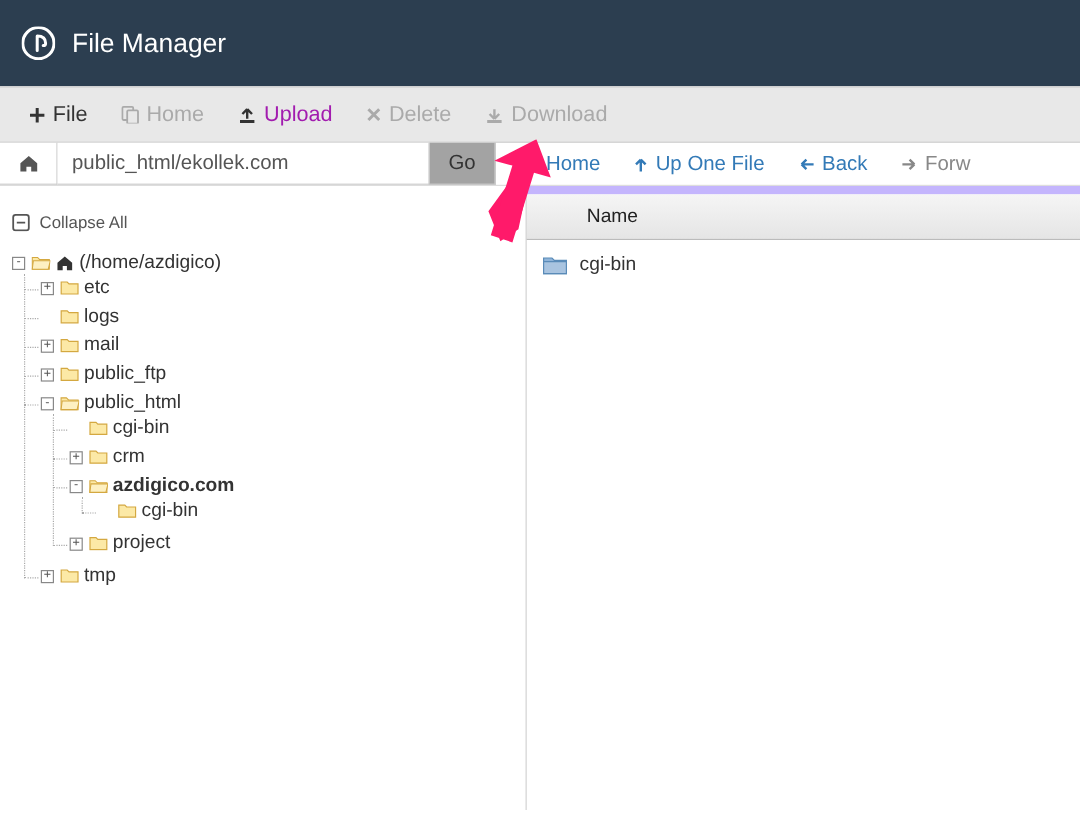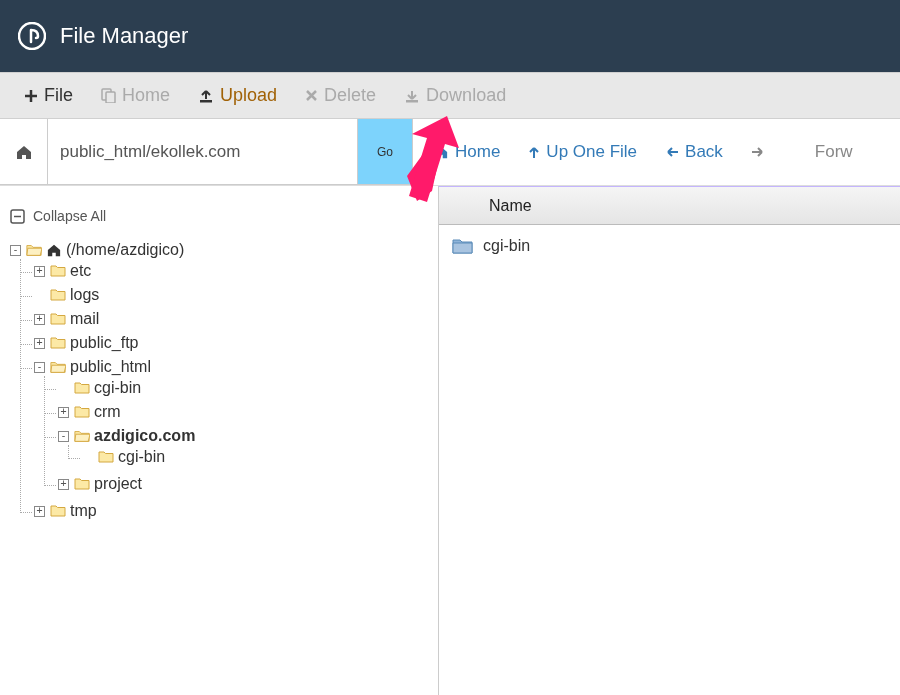--- a/index.html
+++ b/index.html
@@ -6,50 +6,50 @@
 body { width: 900px; height: 695px; overflow: hidden; background: #fff; position: relative; }
 
 .header { background: #2c3e50; height: 72px; display: flex; align-items: center; padding: 0 18px; }
 .logo { width: 28px; height: 28px; margin-right: 14px; }
 .header-title { color: #fff; font-size: 22px; font-weight: 400; }
 
 .toolbar { background: #e8e8e8; height: 47px; border-top: 1px solid #d0d0d0; border-bottom: 1px solid #d0d0d0; display: flex; align-items: center; padding: 0 10px; overflow: hidden; }
 .tool-btn { display: flex; align-items: center; padding: 8px 14px; font-size: 18px; color: #333; cursor: pointer; white-space: nowrap; }
 .tool-btn.disabled { color: #aaa; }
 .tool-btn .ticon { margin-right: 6px; display: inline-flex; }
-.tool-btn.upload { color: #a16207; font-weight: 500; }
-
-.navbar { height: 67px; display: flex; align-items: stretch; border-bottom: 1px solid #ddd; }
+.tool-btn.upload { color: #a21caf; font-weight: 500; }
+
+.navbar { height: 36px; display: flex; align-items: stretch; border-bottom: 1px solid #ddd; }
 .home-btn { width: 48px; display: flex; align-items: center; justify-content: center; border: 1px solid #ccc; border-top: none; border-left: none; background: #fff; cursor: pointer; }
 .path-input { flex: 0 0 310px; border: 1px solid #ccc; border-top: none; border-left: none; padding: 0 12px; font-size: 17px; color: #555; outline: none; }
-.go-btn { width: 55px; border: 1px solid #ccc; border-top: none; border-left: none; background: #7dd3fc; font-size: 12px; cursor: pointer; color: #333; }
+.go-btn { width: 55px; border: 1px solid #ccc; border-top: none; border-left: none; background: #a3a3a3; font-size: 17px; cursor: pointer; color: #333; }
 .nav-links { display: flex; align-items: center; padding: 5px 8px; gap: 4px; overflow: hidden; }
 .nav-link { display: flex; align-items: center; color: #337ab7; font-size: 17px; padding: 0 12px; cursor: pointer; white-space: nowrap; }
-.nav-link.disabled { color: #888; gap: 44px; }
+.nav-link.disabled { color: #888; }
 .nav-link .nicon { margin-right: 6px; display: inline-flex; }
 
 .main { display: flex; height: calc(100% - 175px); }
 .sidebar { width: 438px; padding: 18px 10px 10px 10px; overflow: auto; }
 .collapse-all { display: flex; align-items: center; color: #555; font-size: 14px; padding: 4px 0 14px 0; cursor: pointer; }
 .collapse-all .cicon { margin-right: 8px; }
 
 .tree ul { list-style: none; padding-left: 0; }
 .tree li { position: relative; padding: 3px 0 3px 0; }
 .tree .node { display: flex; align-items: center; font-size: 16px; color: #333; white-space: nowrap; }
 .tree .toggle { width: 11px; height: 11px; border: 1px solid #888; display: inline-flex; align-items: center; justify-content: center; font-size: 10px; line-height: 1; color: #555; background: #fff; margin-right: 5px; cursor: pointer; font-family: monospace; }
 .tree .toggle-spacer { width: 11px; height: 11px; display: inline-block; margin-right: 5px; }
 .tree .folder-icon { width: 16px; height: 14px; margin-right: 4px; display: inline-flex; }
 .tree .label { cursor: pointer; }
 .tree .label.selected { font-weight: 700; }
 .tree ul ul { padding-left: 24px; position: relative; }
 .tree ul ul::before { content: ""; position: absolute; left: 10px; top: 0; bottom: 10px; border-left: 1px dotted #aaa; }
 .tree ul ul li::before { content: ""; position: absolute; left: -14px; top: 13px; width: 12px; border-top: 1px dotted #aaa; }
 .root-node .homei { margin-right: 4px; }
 
-.content { flex: 1; border-left: 1px solid #ccc; border-top: 1px solid #c4b5fd; display: flex; flex-direction: column; }
+.content { flex: 1; border-left: 1px solid #ccc; border-top: 7px solid #c4b5fd; display: flex; flex-direction: column; }
 .content-header { height: 38px; background: linear-gradient(#f5f5f5,#e5e5e5); border-bottom: 1px solid #bbb; display: flex; align-items: center; padding-left: 50px; font-size: 16px; color: #222; }
 .content-body { flex: 1; background: #fff; padding: 6px 0; }
 .file-row { display: flex; align-items: center; padding: 6px 12px; font-size: 16px; color: #333; cursor: pointer; }
 .file-row .fileicon { margin-right: 10px; display: inline-flex; }
 
 .arrow-annotation { position: absolute; left: 397px; top: 116px; pointer-events: none; z-index: 999; }
 
 svg { display: block; }
 </style>
 </head>

